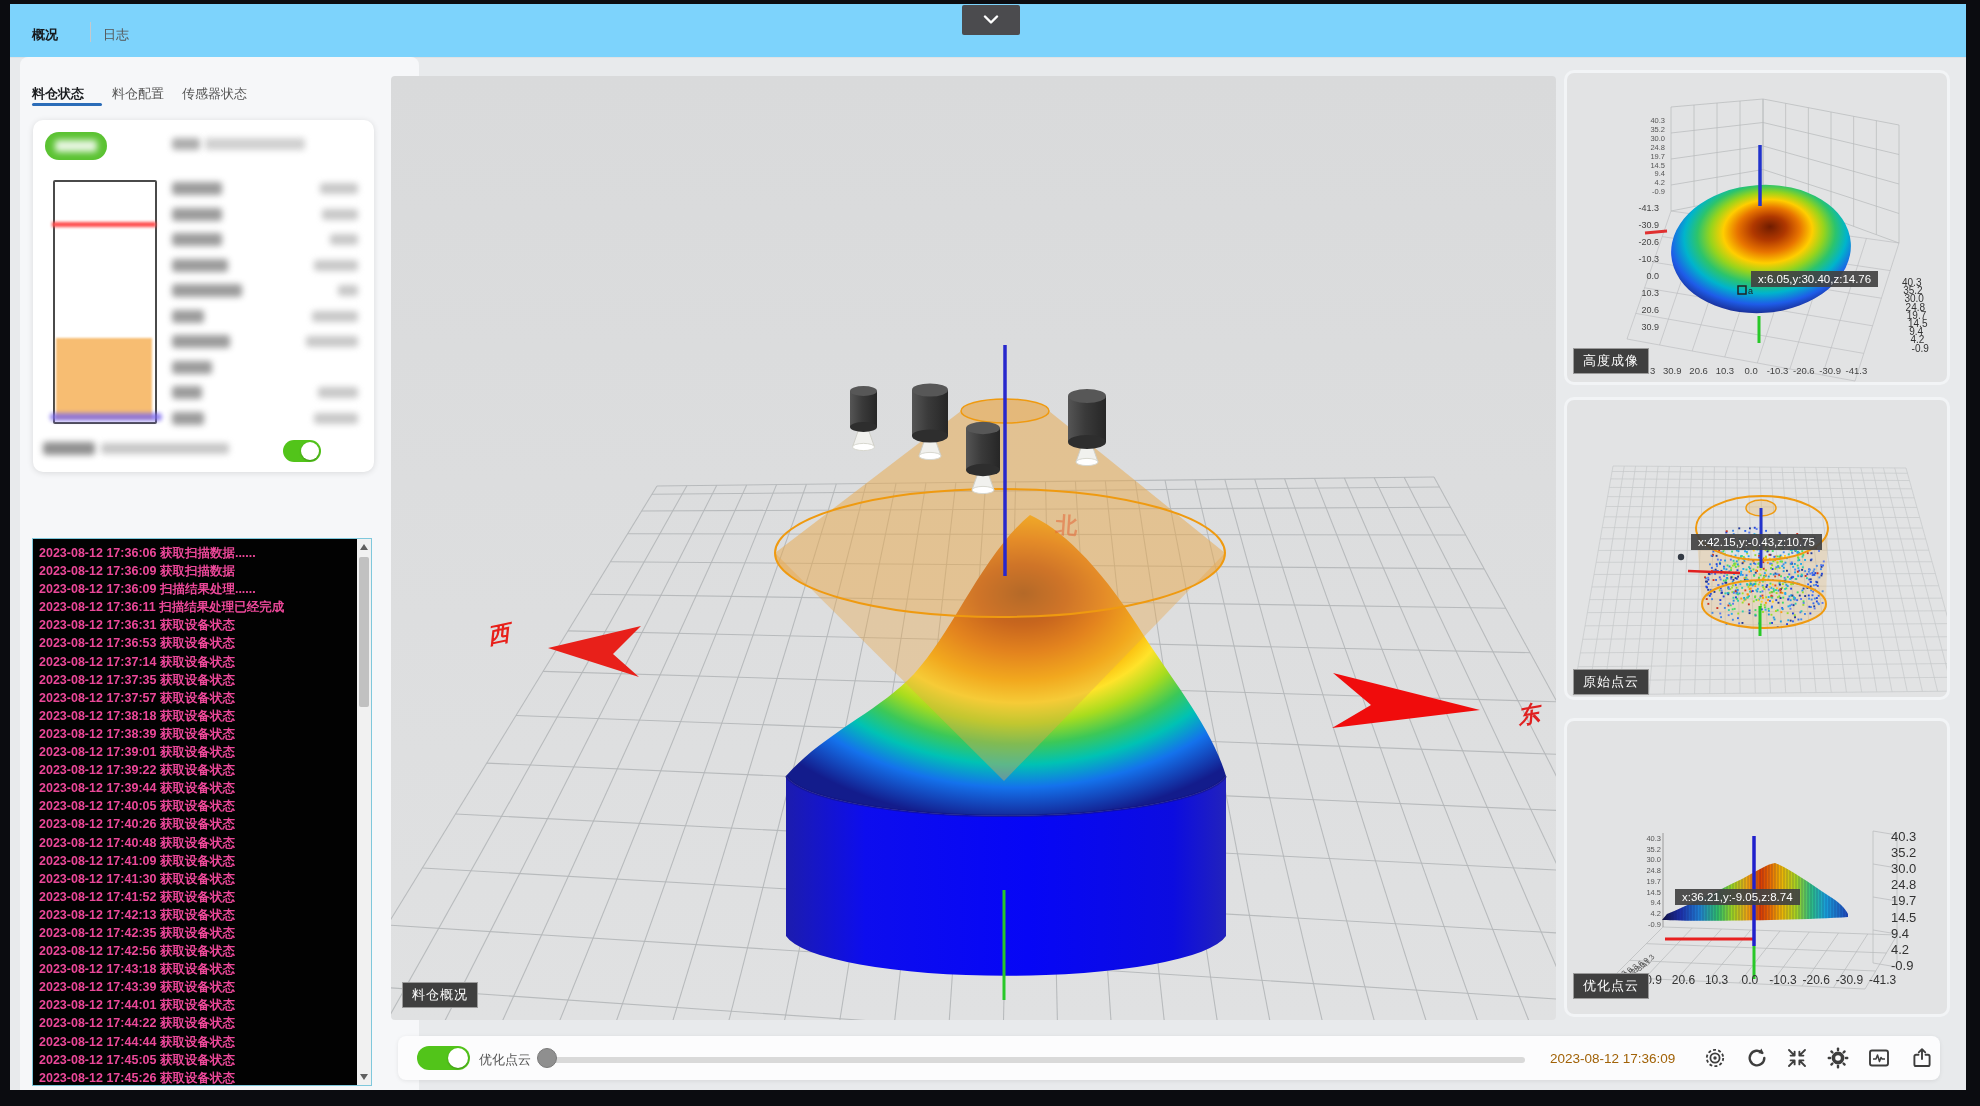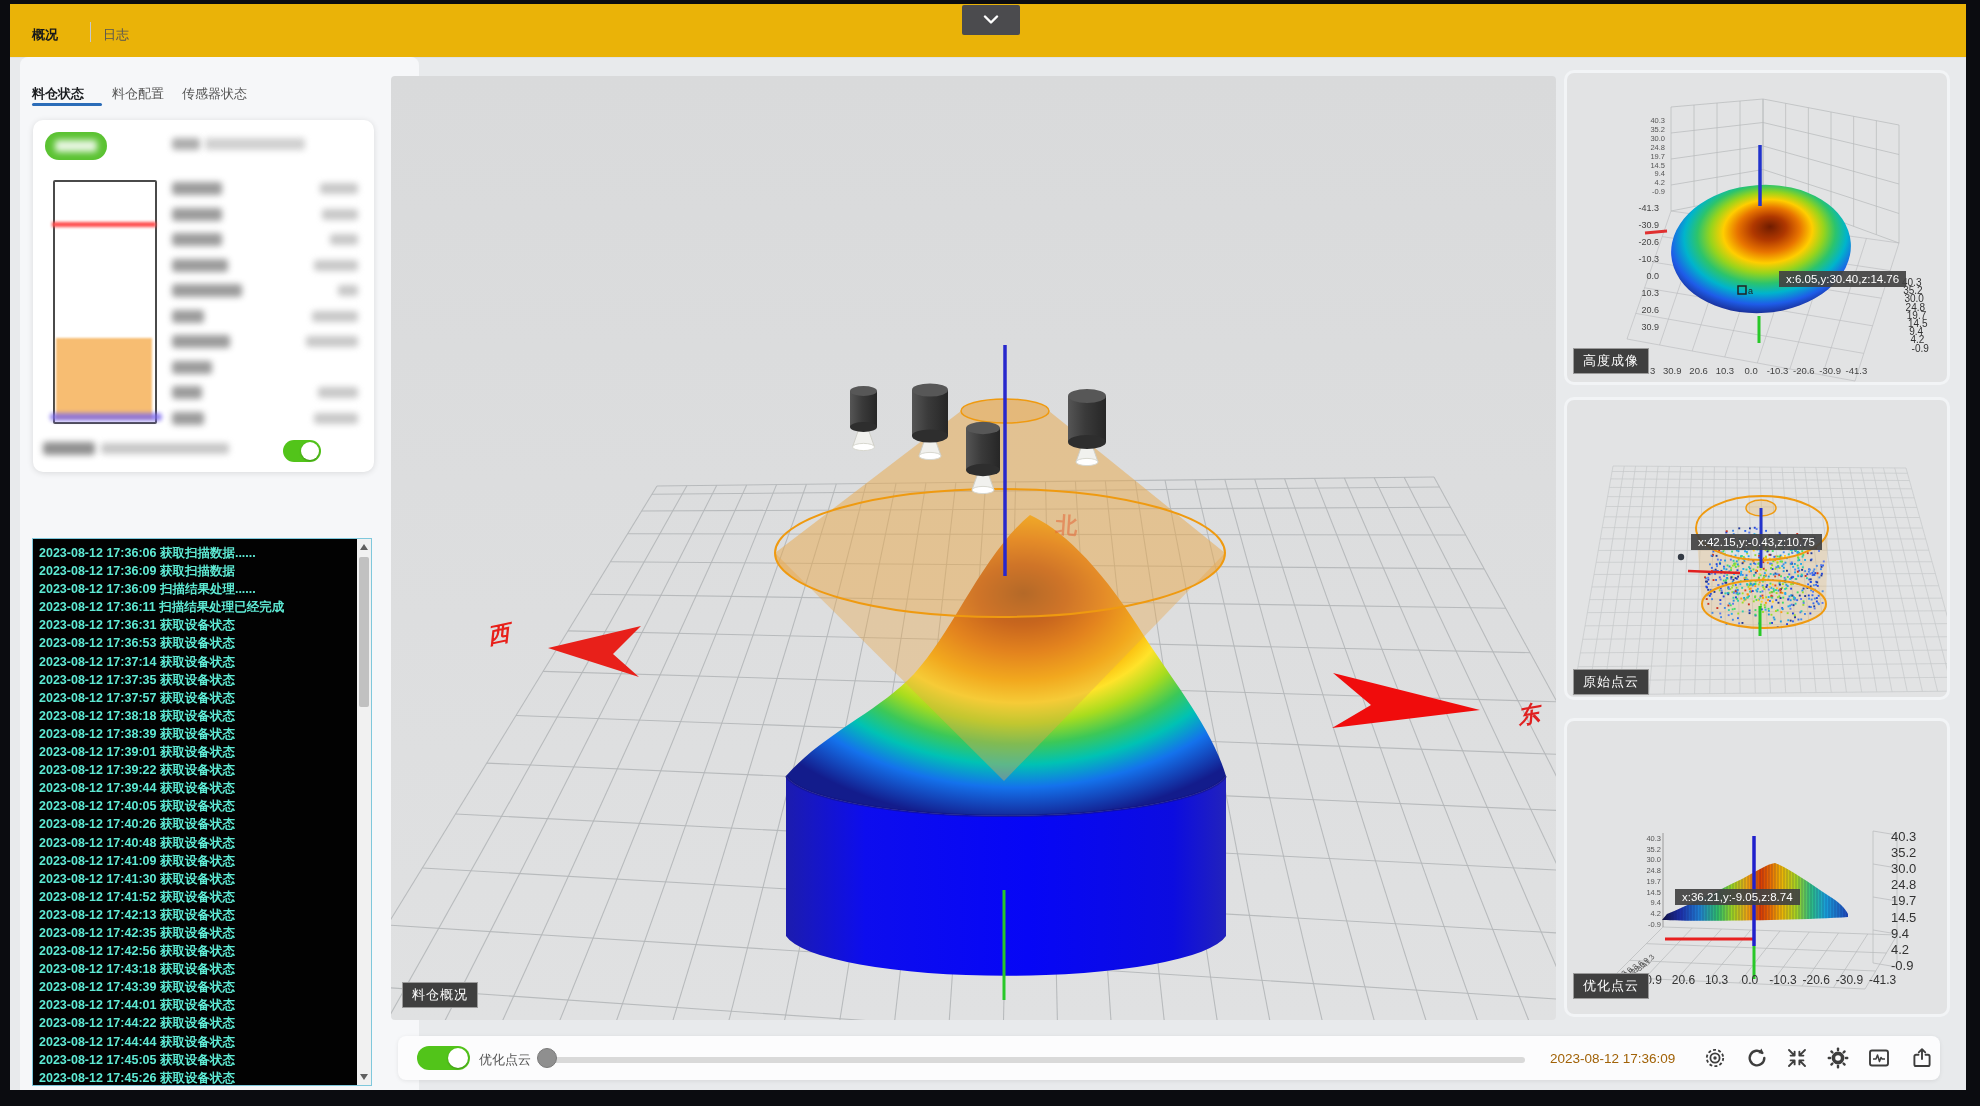--- a/index.html
+++ b/index.html
@@ -1,39 +1,39 @@
 <!DOCTYPE html>
 <html><head>
 <meta charset="utf-8">
 <style>
   html,body{margin:0;padding:0;}
   body{font-family:"Liberation Sans","DejaVu Sans",sans-serif;}
   .stage{position:relative;width:1980px;height:1106px;background:#0b0c10;overflow:hidden;}
   .page{position:absolute;left:10px;top:4px;width:1956px;height:1086px;background:#e8eaec;}
-  .topbar{position:absolute;left:10px;top:4px;width:1956px;height:53px;background:#eab308;border-bottom:1px solid #dfe2e5;}
+  .topbar{position:absolute;left:10px;top:4px;width:1956px;height:53px;background:#7dd3fc;border-bottom:1px solid #dfe2e5;}
   .navitem{position:absolute;top:22px;font-size:13px;color:#555;cursor:pointer;}
   .navitem.active{color:#16181b;font-weight:bold;}
   .navdivider{position:absolute;left:80px;top:18px;width:1px;height:20px;background:#c5c9cd;}
   .header-dd{position:absolute;left:962px;top:5px;width:58px;height:30px;background:#4b4b4e;border-radius:2px;display:flex;align-items:center;justify-content:center;cursor:pointer;}
   .sidebar{position:absolute;left:20px;top:57px;width:358px;height:1033px;background:#f6f7f9;border-radius:8px 8px 0 0;padding-left:41px;}
   .stab{position:absolute;top:28px;font-size:13px;color:#555;cursor:pointer;}
   .stab.active{color:#1b1d20;font-weight:bold;}
   .stab-underline{position:absolute;left:12px;top:46px;width:70px;height:3px;background:#2b6cb8;border-radius:2px;}
   .card{position:absolute;left:13px;top:63px;width:341px;height:352px;background:#ffffff;border-radius:10px;box-shadow:0 1px 6px rgba(0,0,0,.12);}
   .blurbar{position:absolute;border-radius:3px;filter:blur(3px);}
   .badge-green{position:absolute;left:12px;top:12px;width:62px;height:28px;border-radius:14px;background:#5bc232;}
   .tank{position:absolute;left:20px;top:60px;width:100px;height:240px;border:2px solid #4a4a4a;border-radius:2px;background:#fff;}
   .tank-red{position:absolute;left:-3px;top:40px;width:104px;height:5px;background:#ff4d4d;filter:blur(1.5px);}
   .tank-fill{position:absolute;left:1px;bottom:3px;width:96px;height:81px;background:#f7bd72;filter:blur(1px);}
   .tank-base{position:absolute;left:17px;top:293px;width:112px;height:8px;background:#7b68ee;opacity:.8;filter:blur(2px);border-radius:4px;}
   .toggle{position:relative;background:#52c41a;border-radius:12px;cursor:pointer;}
   .toggle .knob{position:absolute;right:2px;top:2px;background:#fff;border-radius:50%;box-shadow:0 1px 2px rgba(0,0,0,.25);}
   .scanbtn{position:absolute;left:12px;top:436px;width:340px;height:30px;background:#185681;color:#fff;font-size:15px;border:none;border-radius:3px;display:flex;align-items:center;justify-content:center;letter-spacing:2px;cursor:pointer;}
   .logbox{position:absolute;left:12px;top:481px;width:340px;height:548px;background:#020202;border:1px solid #7fc8dc;box-sizing:border-box;overflow:hidden;}
-  .logline{color:#5eead4;font-size:12.5px;font-weight:600;line-height:18.1px;white-space:nowrap;padding-left:6px;}
+  .logline{color:#ec4899;font-size:12.5px;font-weight:600;line-height:18.1px;white-space:nowrap;padding-left:6px;}
   .logscroll{position:absolute;right:0;top:0;width:14px;height:100%;background:#f1f1f1;}
   .logscroll .thumb{position:absolute;left:2px;top:18px;width:10px;height:150px;background:#c1c1c1;border-radius:2px;}
   .arrow-up{position:absolute;left:3px;top:5px;width:0;height:0;border-left:4px solid transparent;border-right:4px solid transparent;border-bottom:6px solid #606060;}
   .arrow-dn{position:absolute;left:3px;bottom:5px;width:0;height:0;border-left:4px solid transparent;border-right:4px solid transparent;border-top:6px solid #606060;}
   .mainview{position:absolute;left:391px;top:76px;width:1165px;height:944px;background:linear-gradient(#d9dadb,#e0e1e2);border-radius:4px;overflow:hidden;}
   .view-badge{position:absolute;background:#3f3f3f;border:1px solid #9a9a9a;color:#fff;font-size:13px;padding:3px 9px;letter-spacing:1px;}
   .panel{position:absolute;left:1564px;width:386px;background:#e2e3e4;border:3px solid #f2f4f6;border-radius:10px;box-sizing:border-box;overflow:hidden;}
   .tooltip3d{position:absolute;background:rgba(66,66,66,.92);color:#fff;font-size:11.5px;padding:2px 7px;white-space:nowrap;}
   .bottombar{position:absolute;left:398px;top:1036px;width:1542px;height:44px;background:#fcfcfd;border-radius:8px;box-shadow:0 1px 4px rgba(0,0,0,.08);}
   .bb-label{position:absolute;left:81px;top:15px;font-size:13px;color:#555;}
@@ -385,21 +385,21 @@
           <text x="336.2" y="221.2" text-anchor="start" font-size="10" fill="#333">35.2</text>
           <text x="337.4" y="229.4" text-anchor="start" font-size="10" fill="#333">30.0</text>
           <text x="338.6" y="237.6" text-anchor="start" font-size="10" fill="#333">24.8</text>
           <text x="339.8" y="245.8" text-anchor="start" font-size="10" fill="#333">19.7</text>
           <text x="341" y="254" text-anchor="start" font-size="10" fill="#333">14.5</text>
           <text x="342.2" y="262.2" text-anchor="start" font-size="10" fill="#333">9.4</text>
           <text x="343.4" y="270.4" text-anchor="start" font-size="10" fill="#333">4.2</text>
           <text x="344.6" y="278.6" text-anchor="start" font-size="10" fill="#333">-0.9</text>
         </g>
     </svg>
-    <div class="tooltip3d" style="left:184px;top:198px;margin-left:28px;">x:6.05,y:30.40,z:14.76</div>
+    <div class="tooltip3d" style="left:184px;top:198px;">x:6.05,y:30.40,z:14.76</div>
     <div class="view-badge" style="left:6px;top:275px;">高度成像</div>
   </div>
 
   <div class="panel" style="top:397px;height:303px;">
     <svg id="p2svg" width="380" height="297" viewBox="0 0 380 297">
       <g id="p2mesh">
           <line x1="46" y1="66" x2="6" y2="295" stroke="#c8cacb" stroke-width="0.8" opacity="0.95"></line>
           <line x1="57.269230769230774" y1="66.07692307692308" x2="21.192307692307693" y2="294.84615384615387" stroke="#c8cacb" stroke-width="0.8" opacity="0.95"></line>
           <line x1="68.53846153846155" y1="66.15384615384616" x2="36.38461538461539" y2="294.6923076923077" stroke="#c8cacb" stroke-width="0.8" opacity="0.95"></line>
           <line x1="79.8076923076923" y1="66.23076923076923" x2="51.57692307692308" y2="294.53846153846155" stroke="#c8cacb" stroke-width="0.8" opacity="0.95"></line>

